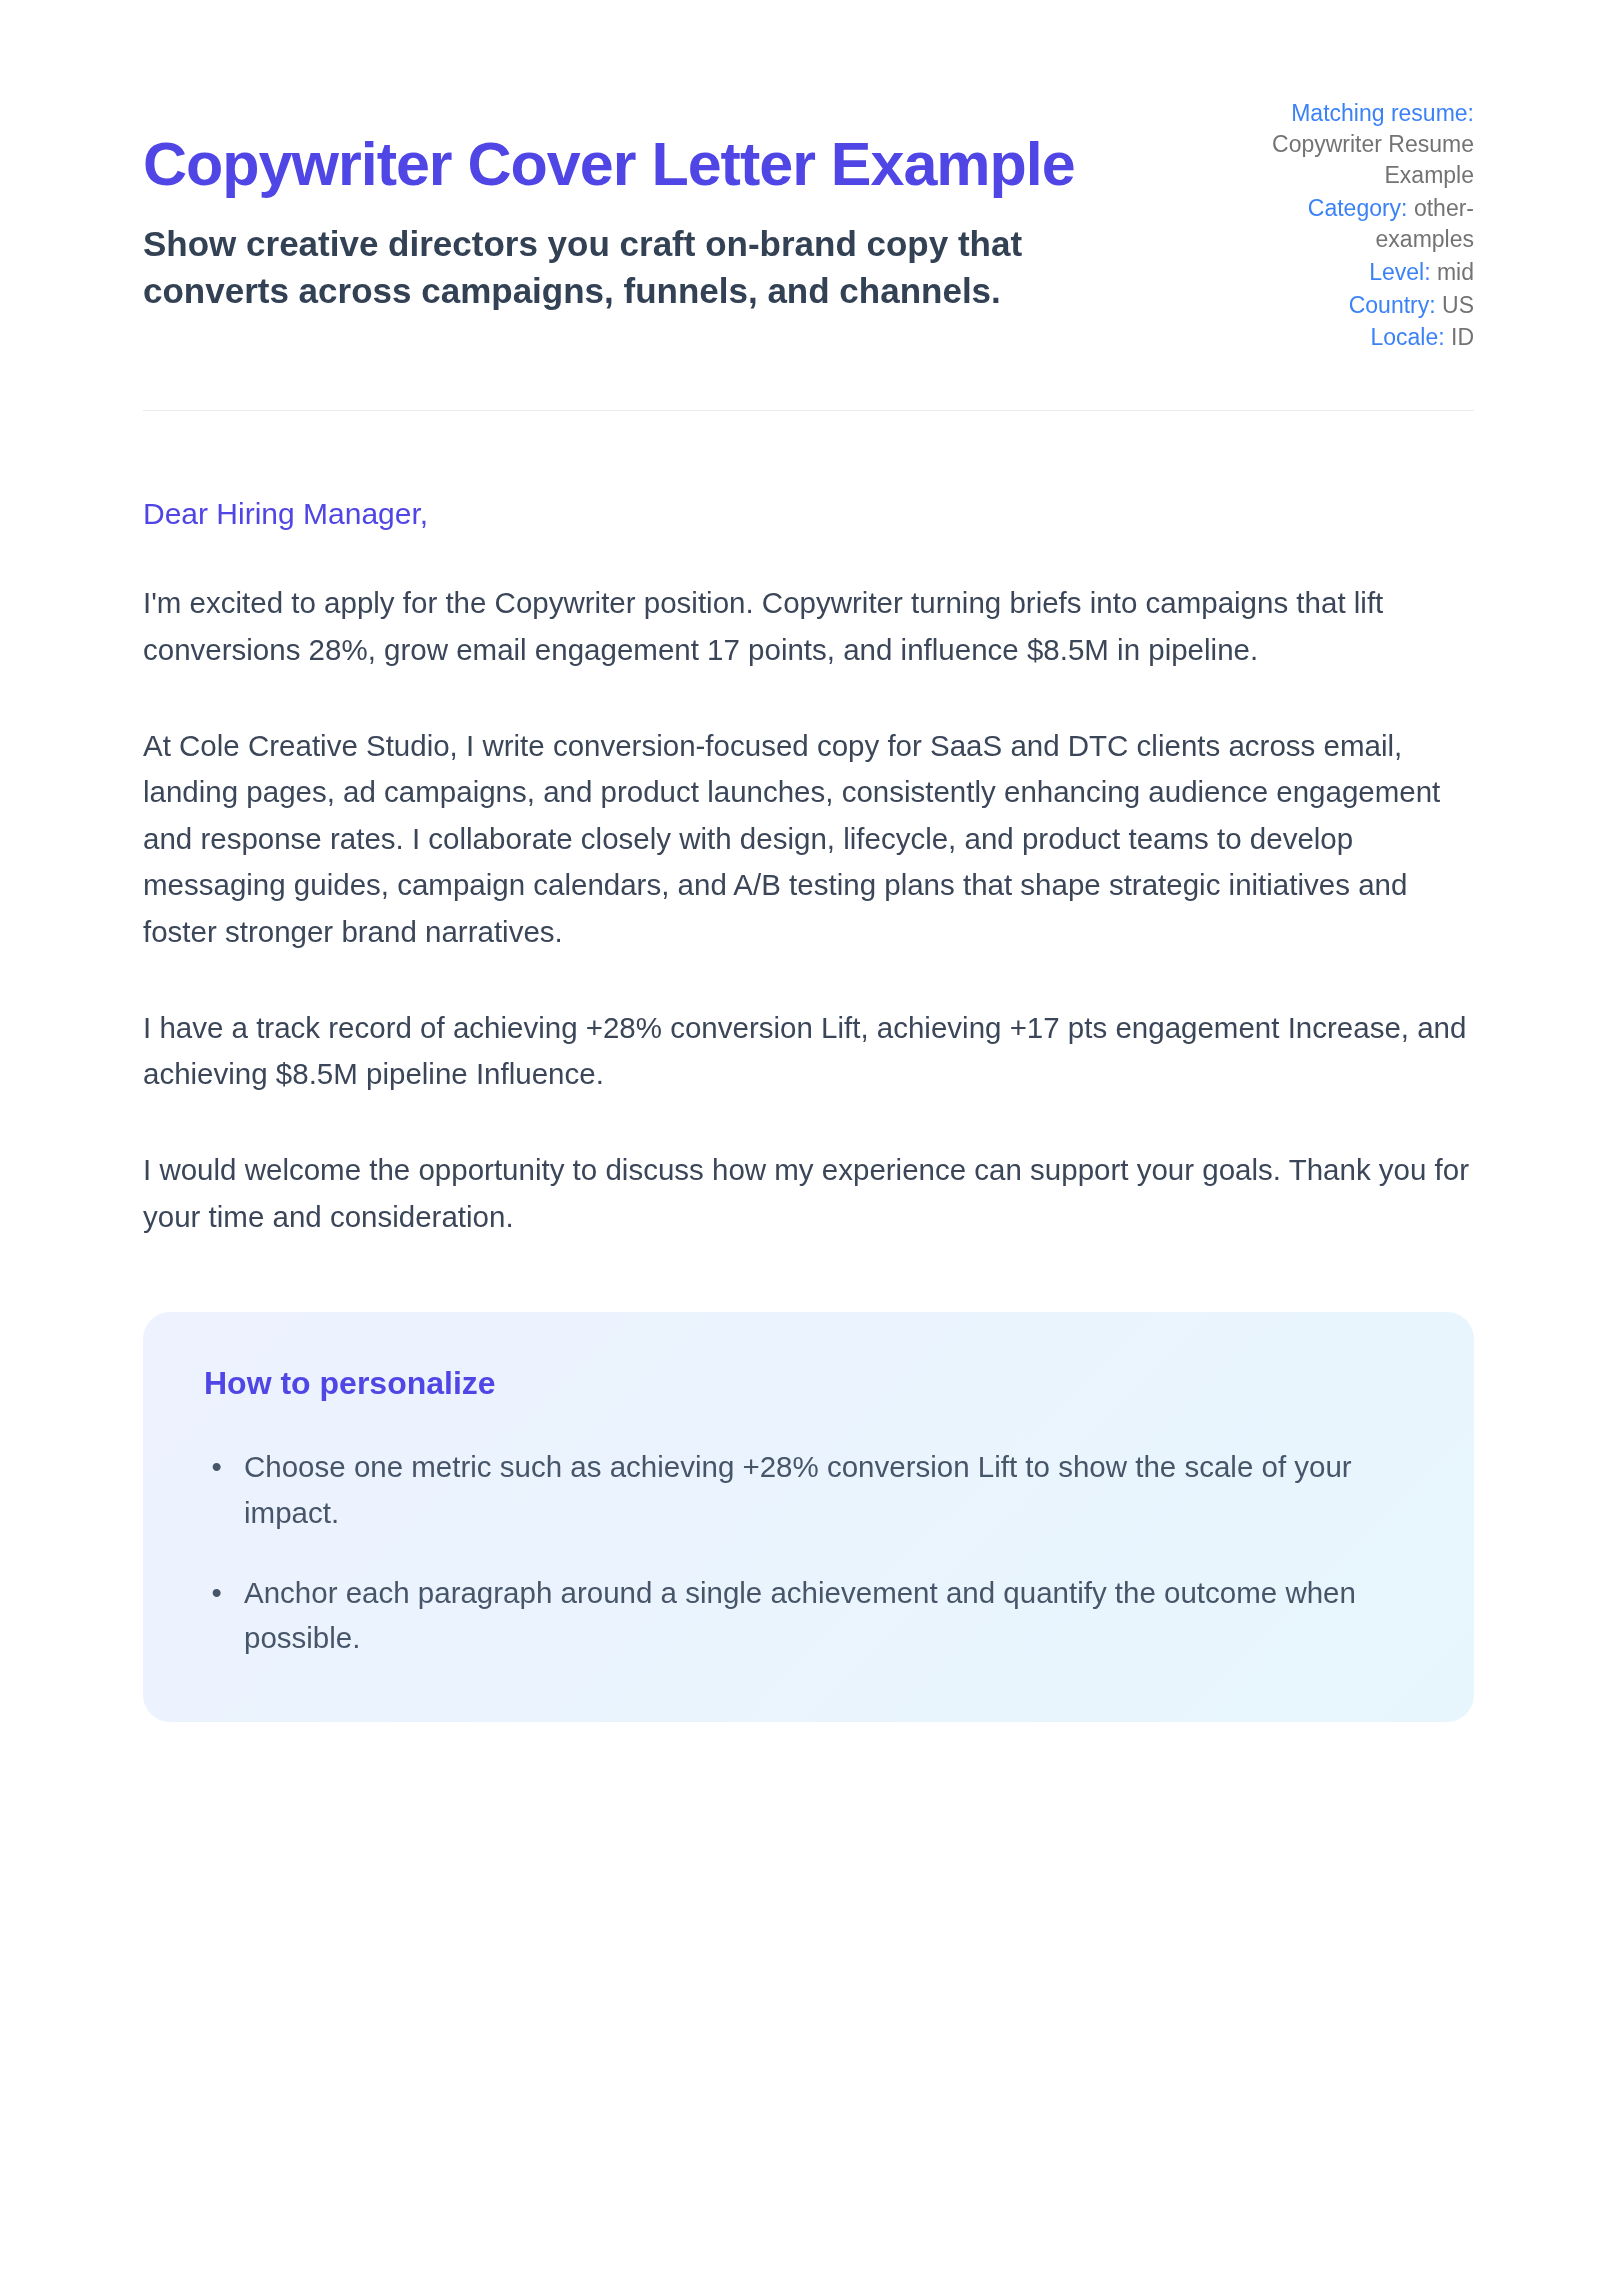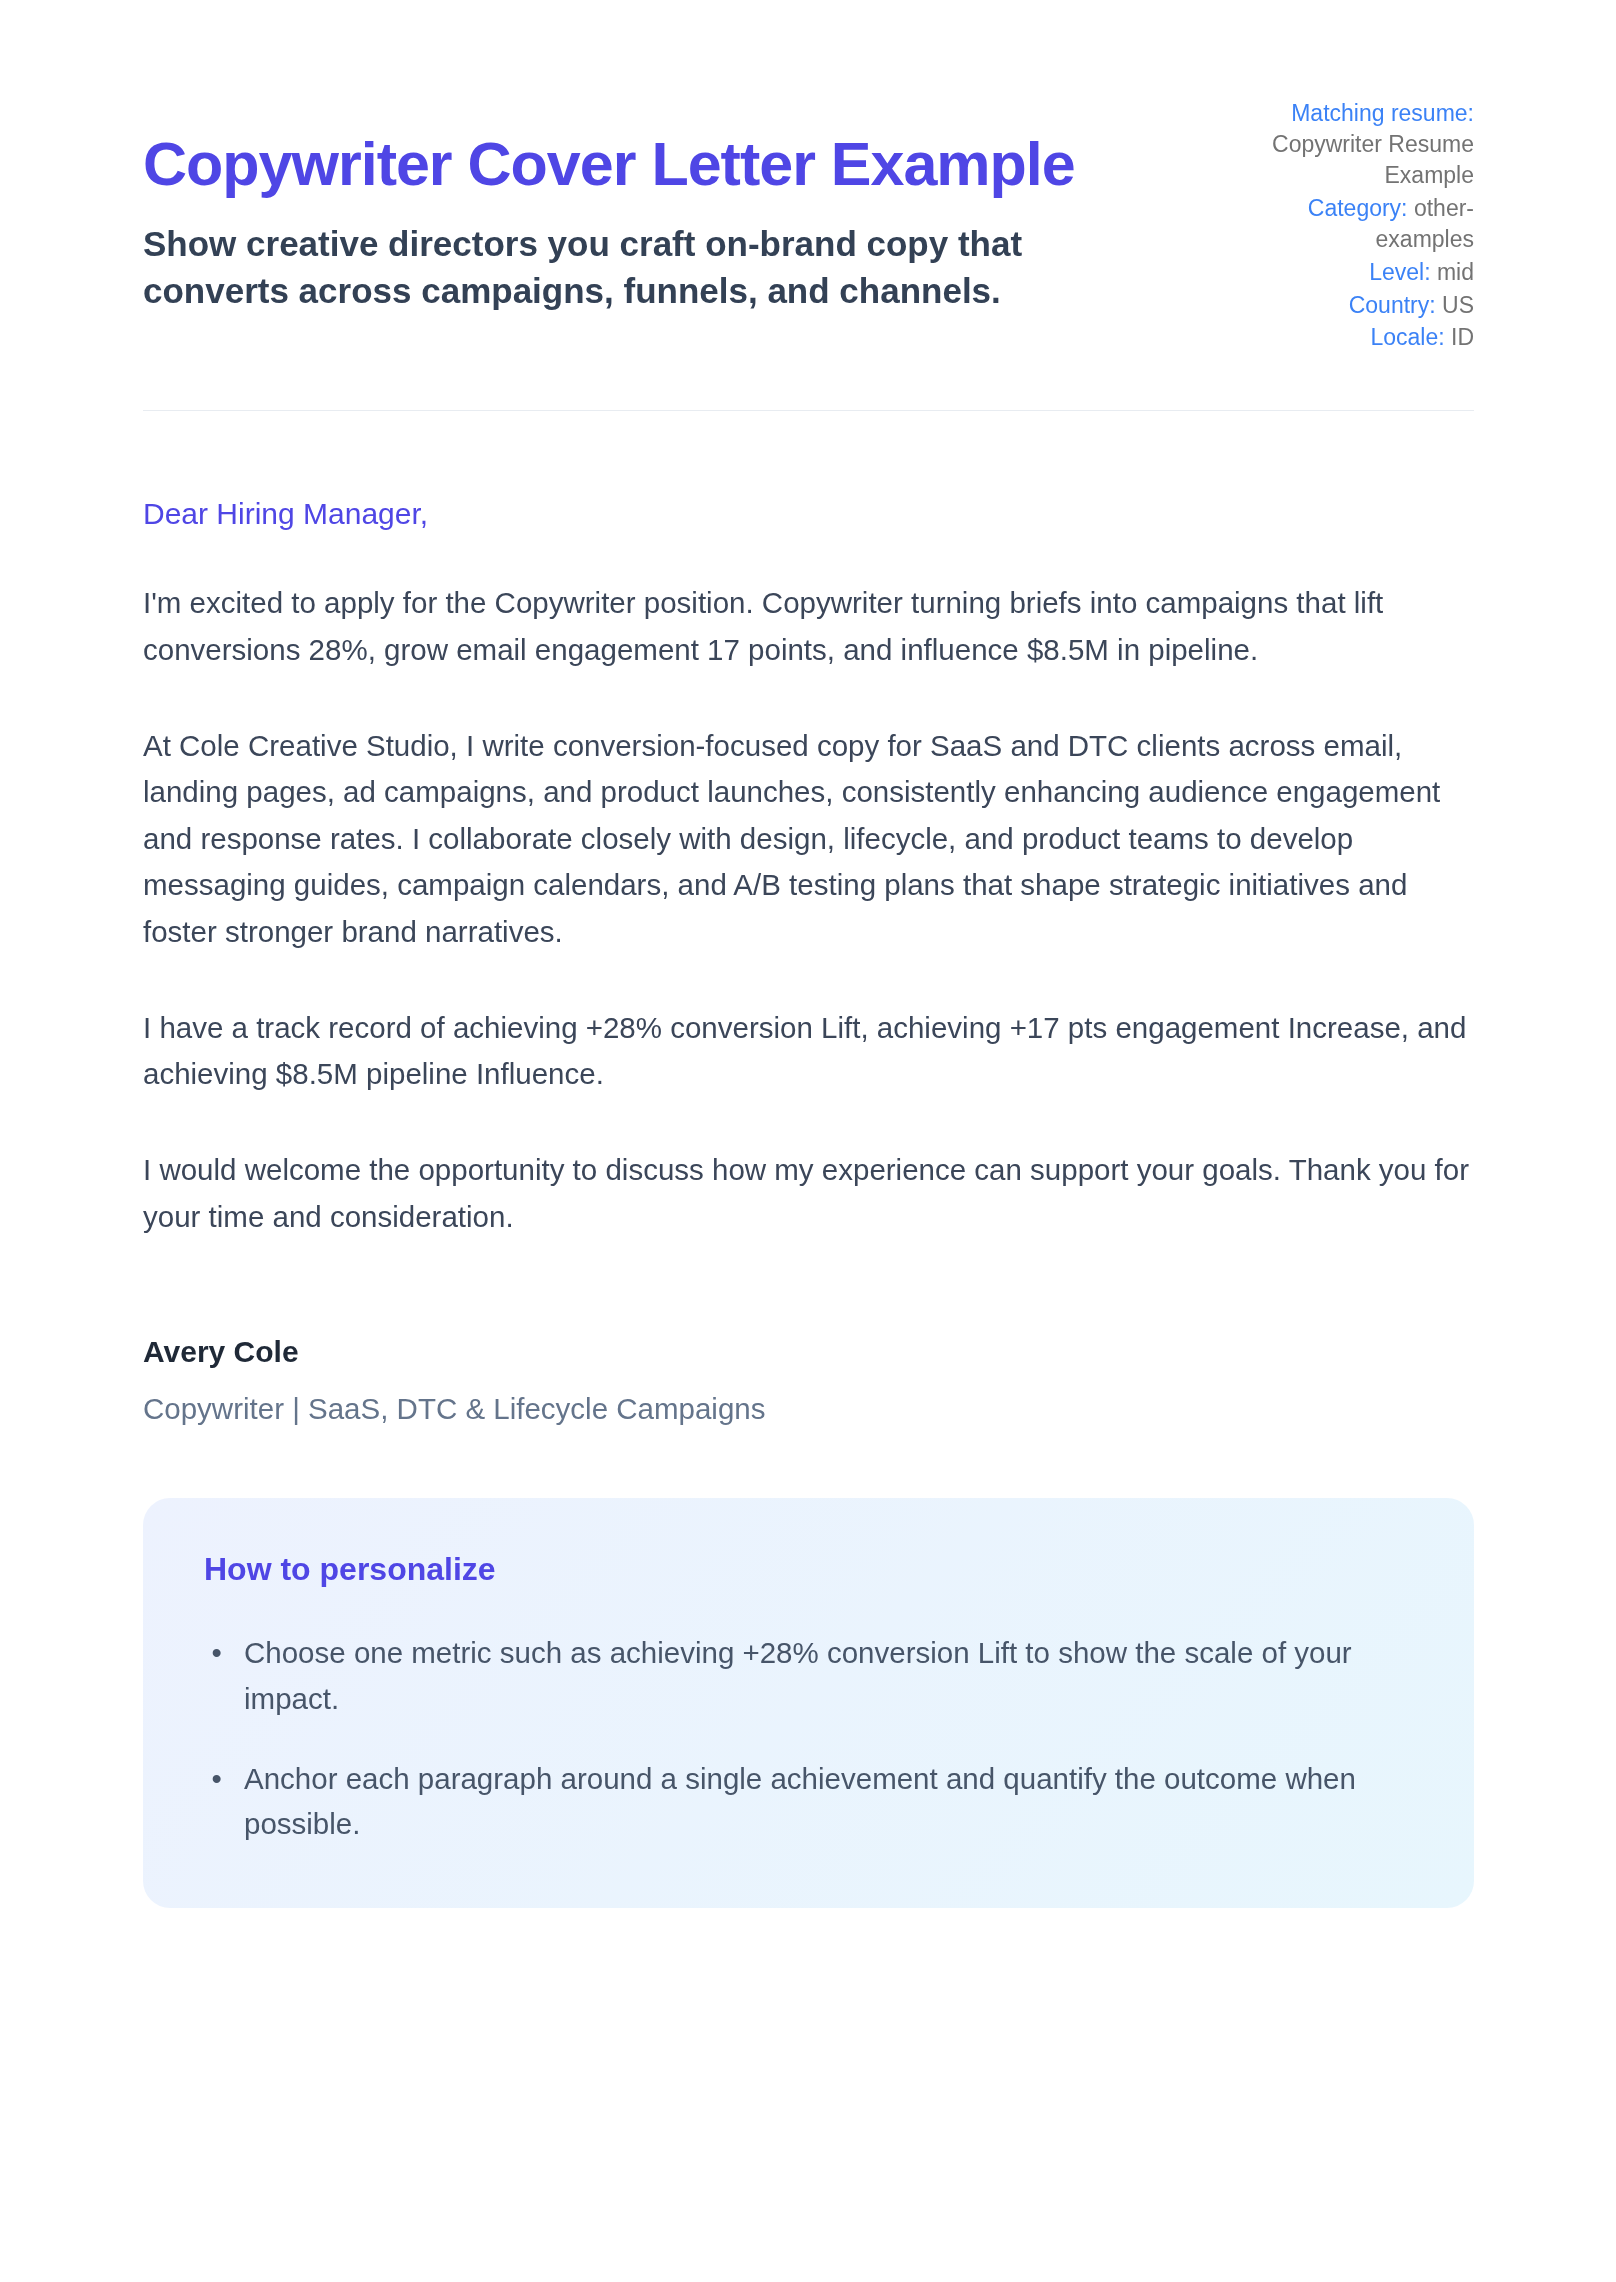--- a/index.html
+++ b/index.html
@@ -151,24 +151,20 @@
 
   <hr class="divider">
 
   <div class="letter">
     <div class="salutation">Dear Hiring Manager,</div>
     <p class="body-para">I'm excited to apply for the Copywriter position. Copywriter turning briefs into campaigns that lift conversions 28%, grow email engagement 17 points, and influence $8.5M in pipeline.</p>
     <p class="body-para">At Cole Creative Studio, I write conversion-focused copy for SaaS and DTC clients across email, landing pages, ad campaigns, and product launches, consistently enhancing audience engagement and response rates. I collaborate closely with design, lifecycle, and product teams to develop messaging guides, campaign calendars, and A/B testing plans that shape strategic initiatives and foster stronger brand narratives.</p>
     <p class="body-para">I have a track record of achieving +28% conversion Lift, achieving +17 pts engagement Increase, and achieving $8.5M pipeline Influence.</p>
     <p class="body-para">I would welcome the opportunity to discuss how my experience can support your goals. Thank you for your time and consideration.</p>
 
-    <div class="signature">
-      <div class="signature-name">Avery Cole</div>
-      <div class="signature-title">Copywriter | SaaS, DTC &amp; Lifecycle Campaigns</div>
-    </div>
   </div>
 
   <div class="tips-card">
     <div class="tips-title">How to personalize</div>
     <ul class="tips-list">
       <li>Choose one metric such as achieving +28% conversion Lift to show the scale of your impact.</li>
       <li>Anchor each paragraph around a single achievement and quantify the outcome when possible.</li>
     </ul>
   </div>
 

